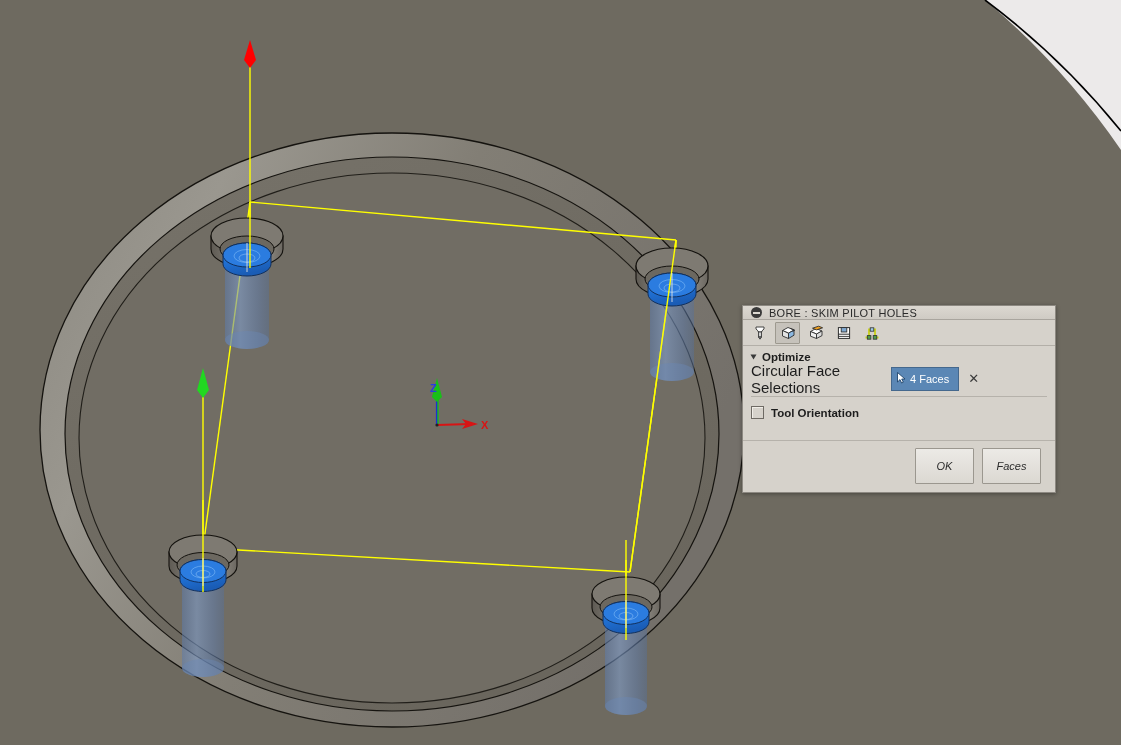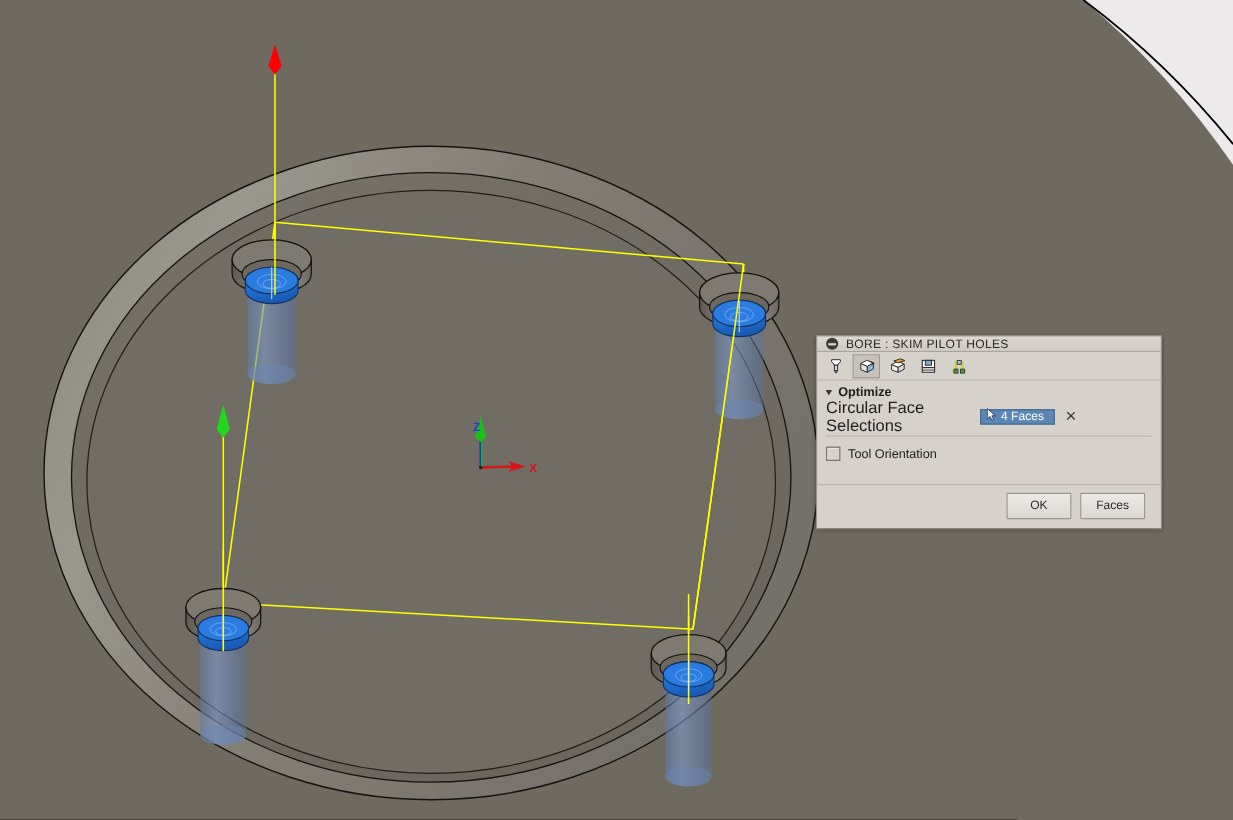--- a/index.html
+++ b/index.html
@@ -133,21 +133,21 @@
   }
   .prop-label {
     width: 140px;
     font-size: 15px;
     color: #1d1d1d;
     flex: 0 0 auto;
   }
   .sel-field {
     background: #5b87b5;
     border: 1px solid #45688d;
-    height: 14px;
+    height: 24px;
     min-width: 60px;
     display: flex;
     align-items: center;
     gap: 4px;
     padding: 0 9px 0 5px;
     color: #ffffff;
     font-size: 11px;
     cursor: pointer;
     box-sizing: border-box;
   }
@@ -185,46 +185,47 @@
     background: #b6b2ab;
     margin: 6px 8px 0 8px;
   }
   .collapsed-row {
     display: flex;
     align-items: center;
     gap: 7px;
     padding: 9px 8px 9px 8px;
   }
   .collapsed-row .ttl {
-    font-weight: normal;
+    font-weight: bold;
     font-size: 11.5px;
   }
   .dlg-footer {
     border-top: 1px solid #b6b2ab;
     background: #d6d2cb;
     display: flex;
     justify-content: flex-end;
     align-items: center;
     gap: 8px;
     padding: 7px 14px 8px 8px;
     margin-top: 12px;
   }
   .btn {
     min-width: 59px;
-    height: 24px;
+    height: 36px;
     background: linear-gradient(#eceae6, #dbd8d2);
     border: 1px solid #9b978f;
     font-size: 11px;
     color: #2b2b2b;
     cursor: pointer;
     display: flex;
     align-items: center;
     justify-content: center;
     box-sizing: border-box;
     border-radius: 1px;
+    font-style: italic;
   }
 </style>
 </head>
 <body>
 
 <div id="app">
 
   <div id="viewport">
     <svg class="scene" viewBox="0 0 1121 745" xmlns="http://www.w3.org/2000/svg">
       <defs>

